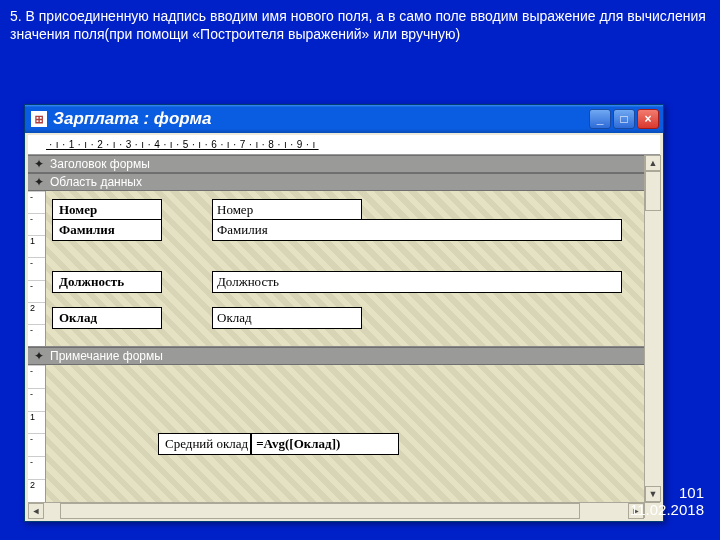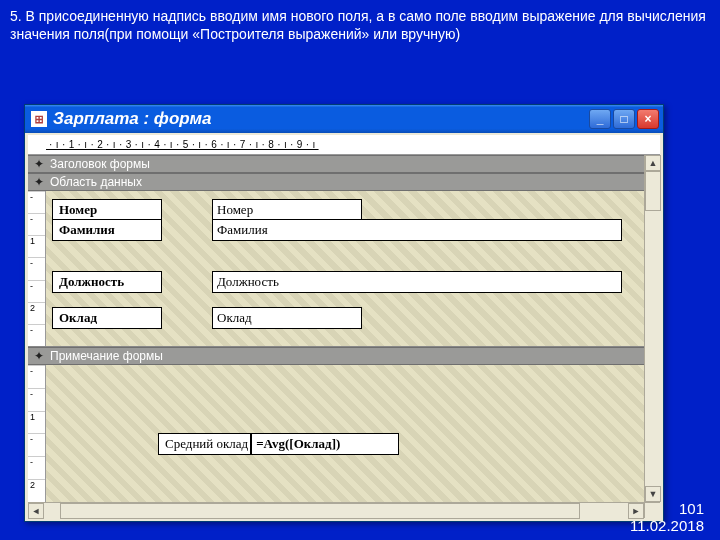--- a/index.html
+++ b/index.html
@@ -132,21 +132,21 @@
   .lbl.normal { font-weight: normal; }
   .fld {
     background:#fff; border:1px solid #000;
     padding: 2px 4px; font-size:13px;
     margin-left: 50px;
     font-family: "Times New Roman", serif;
   }
   .fld.w1 { width: 150px; }
   .fld.w2 { width: 410px; }
   .slide-footer {
-    position:absolute; right: 16px; bottom: 6px;
+    position:absolute; right: 16px; bottom: 22px;
     color:#fff; font-size:15px; text-align:right; line-height:1.1;
   }
 </style>
 </head>
 <body>
 
 <div class="slide-text">5. В присоединенную надпись вводим имя нового поля, а в само поле вводим выражение для вычисления значения поля(при помощи «Построителя выражений» или вручную)</div>
 
 <div class="app-window">
   <div class="titlebar">

